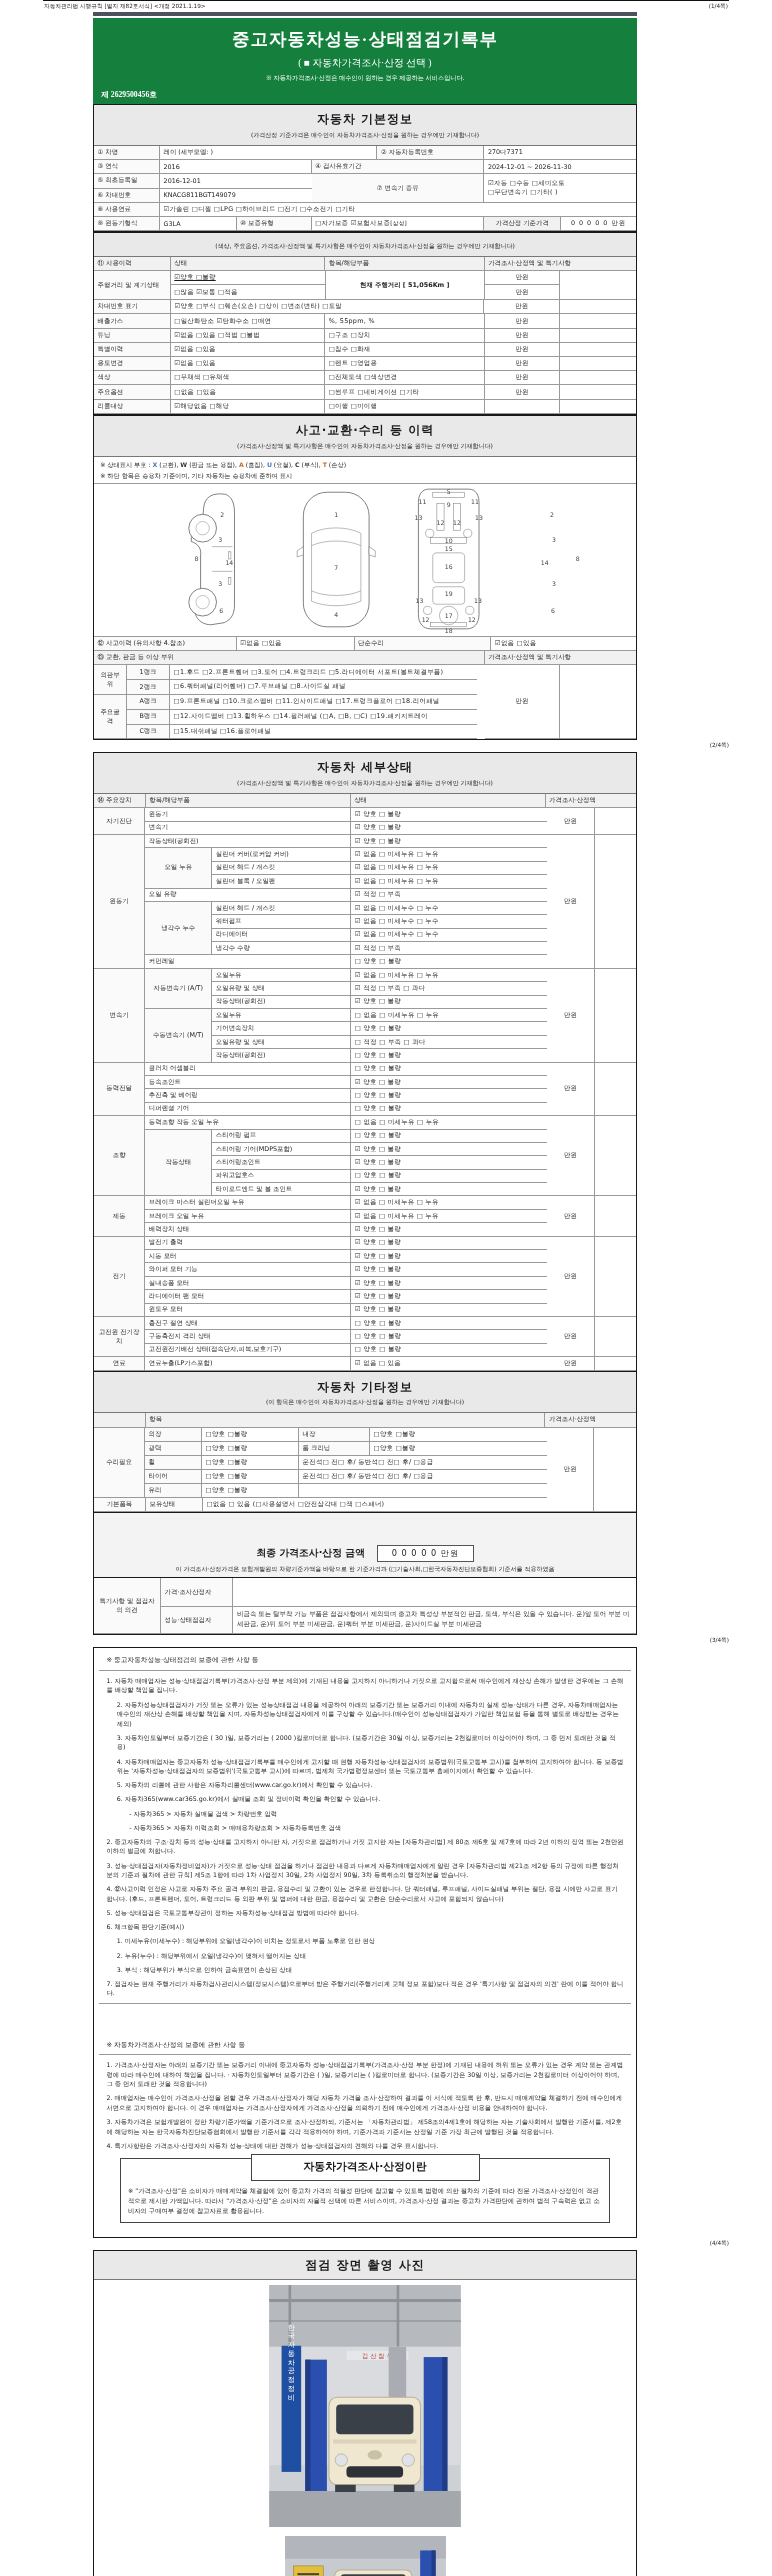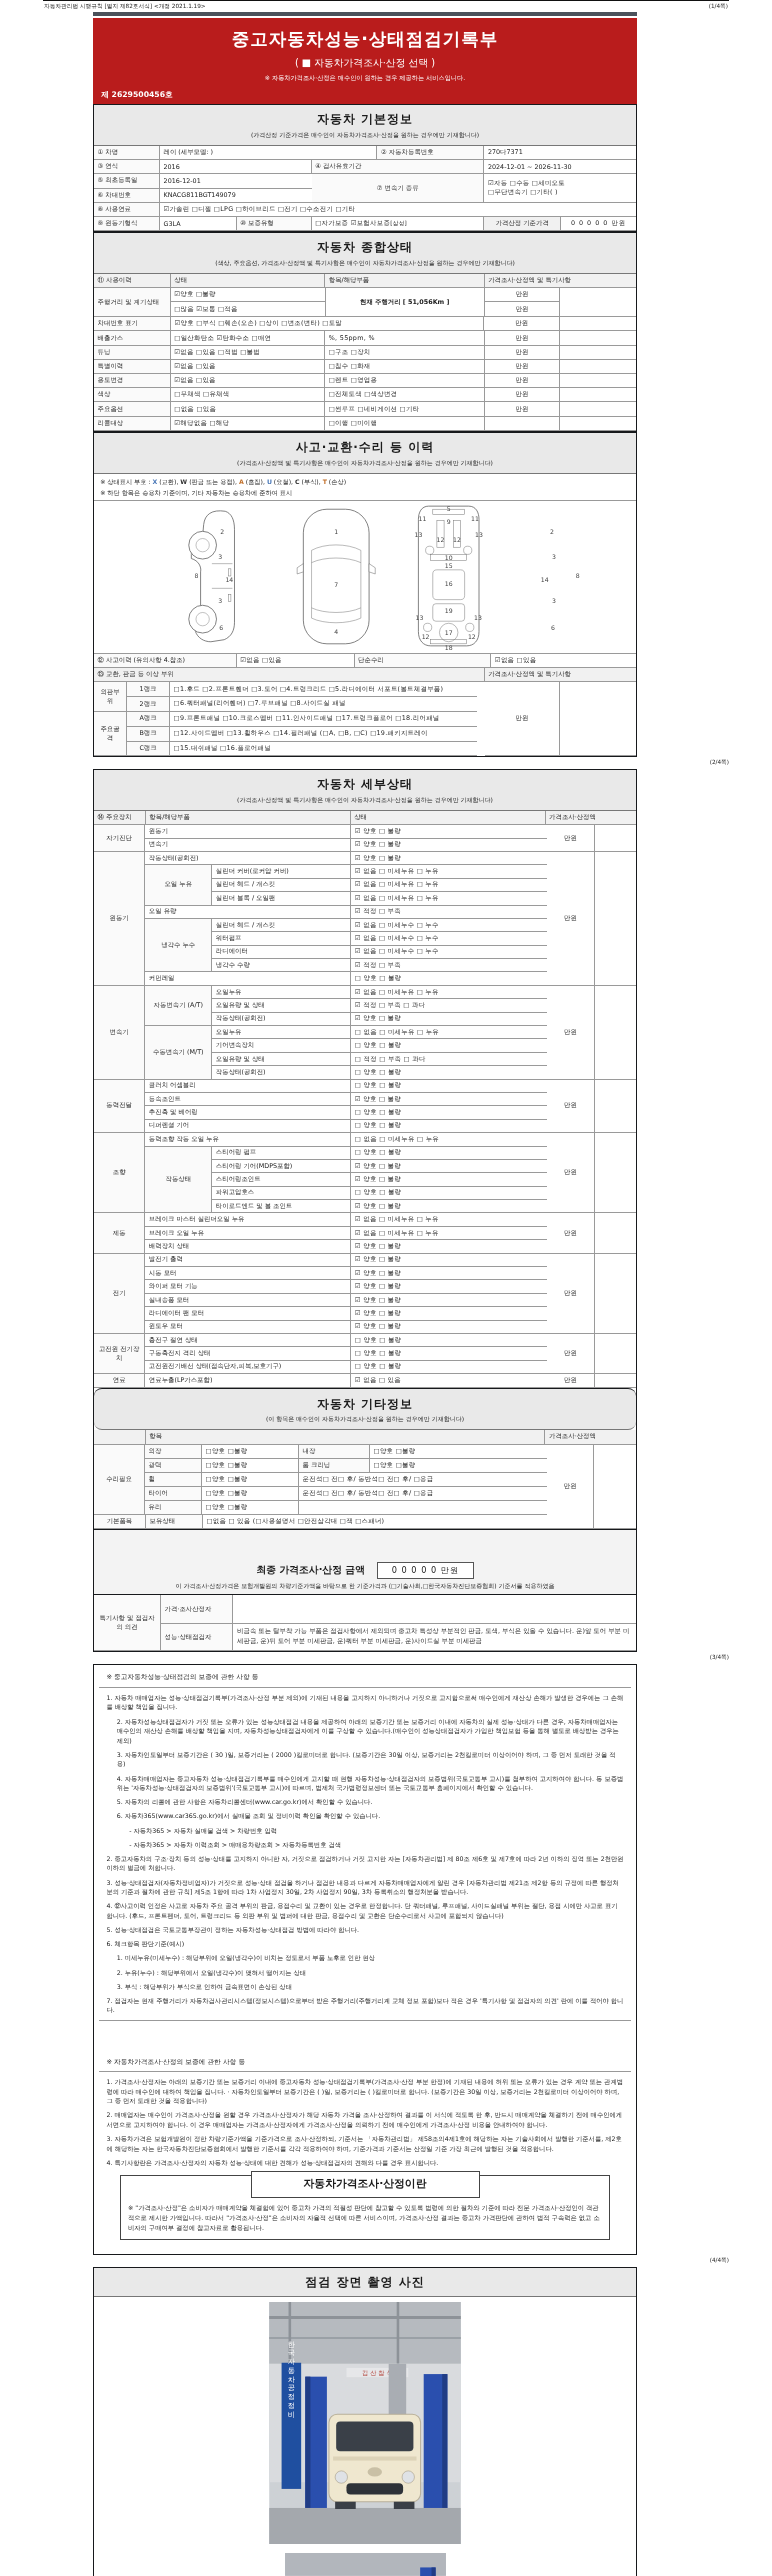--- a/index.html
+++ b/index.html
@@ -4,21 +4,21 @@
 <style>
   html,body{margin:0;padding:0;background:#fff;}
   body{width:773px;height:2576px;overflow:hidden;font-family:"DejaVu Sans","Liberation Sans",sans-serif;color:#1c1c1c;}
   .page{width:686px;margin:0 43px;position:relative;}
   .topbar{display:flex;justify-content:space-between;font-size:5.7px;padding:1.5px 1px 1px;border-top:1px solid #111;}
   .content{width:544px;margin-left:93px;position:relative;}
   .pagemark{text-align:right;font-size:5.7px;padding:1.5px 0 2.1px;width:686px;margin:0 43px;}
   
   .band-bar{height:4.1px;background:#4b525b;}
   .band-gap{height:2.6px;background:#fff;}
-  .band{background:#b91c1c;color:#fff;text-align:center;padding:9.3px 0 3.1px;}
+  .band{background:#15803d;color:#fff;text-align:center;padding:9.3px 0 3.1px;font-family:Liberation Serif, serif;}
   .band h1{margin:0;font-size:17.5px;letter-spacing:1px;font-weight:bold;}
   .band .sel{font-size:9.8px;margin-top:5.2px;}
   .band .note{font-size:6.2px;margin-top:4.1px;}
   .band .docno{text-align:left;font-size:7.7px;font-weight:bold;padding:7.2px 0 1px 8.2px;}
   
   .sheet{border:1px solid #17191c;border-top-width:1.5px;border-bottom-width:1.5px;background:#fff;}
   .sec-head{background:#e9e9e9;border-bottom:0.5px solid #777;text-align:center;padding:6.2px 0 5.2px;}
   .sec-title{font-size:12px;font-weight:bold;letter-spacing:1px;}
   .sec-sub{font-size:6px;margin-top:2.6px;}
   
@@ -114,35 +114,34 @@
           <div class="c lab" style="width:75px">⑩ 보증유형</div>
           <div class="c chk" style="width:173px">□자가보증 ☑보험사보증<span class="small"> [삼성]</span></div>
           <div class="c hdr cen" style="width:77px">가격산정 기준가격</div>
           <div class="c cen" style="width:75px;letter-spacing:1px;">0 0 0 0 0 만원</div>
         </div>
       </div>
   </div>
 
   <div class="sheet">
     <div class="sec-head">
-      <div class="sec-title">자동차 종합상태</div>
       <div class="sec-sub">(색상, 주요옵션, 가격조사·산정액 및 특기사항은 매수인이 자동차가격조사·산정을 원하는 경우에만 기재합니다)</div>
     </div>
     <div id="overall-table">
         <div class="row">
           <div class="c hdr" style="width:77px">⑪ 사용이력</div>
           <div class="c hdr" style="width:155px">상태</div>
           <div class="c hdr" style="width:160px">항목/해당부품</div>
           <div class="c hdr" style="width:152px">가격조사·산정액 및 특기사항</div>
         </div>
         <div class="row">
           <div class="c lab" style="width:77px">주행거리 및 계기상태</div>
           <div style="width:155px;border-right:0.5px solid #9a9a9a;border-bottom:0.5px solid #9a9a9a;box-sizing:border-box;">
             <div class="stack" style="width:155px">
-              <div class="c chk" style="width:155px;height:14px;border-right:none;">☑양호 □불량</div>
+              <div class="c chk" style="width:155px;height:14px;border-right:none;text-decoration:underline;">☑양호 □불량</div>
               <div class="c chk" style="width:155px;height:14px;border-right:none;border-bottom:none;">□많음 ☑보통 □적음</div>
             </div>
           </div>
           <div class="c" style="width:160px;font-weight:bold;justify-content:center;">현재 주행거리 [ 51,056Km ]</div>
           <div class="stack" style="width:76px;border-right:0.5px solid #9a9a9a;border-bottom:0.5px solid #9a9a9a;box-sizing:border-box;">
             <div class="c manwon" style="height:14px;border-right:none;justify-content:center;">만원</div>
             <div class="c manwon" style="height:14px;border:none;justify-content:center;">만원</div>
           </div>
           <div class="c" style="width:76px"></div>
         </div>
@@ -619,21 +618,21 @@
             <div class="row">
               <div class="c" style="width:206px;height:13.4px;">연료누출(LP가스포함)</div>
               <div class="c chk" style="width:196px;height:13.4px;">☑ 없음  □ 있음</div>
             </div>
           </div>
           <div class="c manwon cen" style="width:48px;align-items:center;justify-content:center;">만원</div>
           <div class="c" style="width:42px"></div>
         </div>
       </div>
 
-    <div class="sec-head" style="border-top:1px solid #17191c;border-radius:8px;">
+    <div class="sec-head" style="border-top:1px solid #17191c;">
       <div class="sec-title">자동차 기타정보</div>
       <div class="sec-sub">(이 항목은 매수인이 자동차가격조사·산정을 원하는 경우에만 기재합니다)</div>
     </div>
     <div id="etc-table">
         <div class="row">
           <div class="c hdr" style="width:52px"></div>
           <div class="c hdr" style="width:402px">항목</div>
           <div class="c hdr" style="width:91px">가격조사·산정액</div>
         </div>
         <div class="row">

